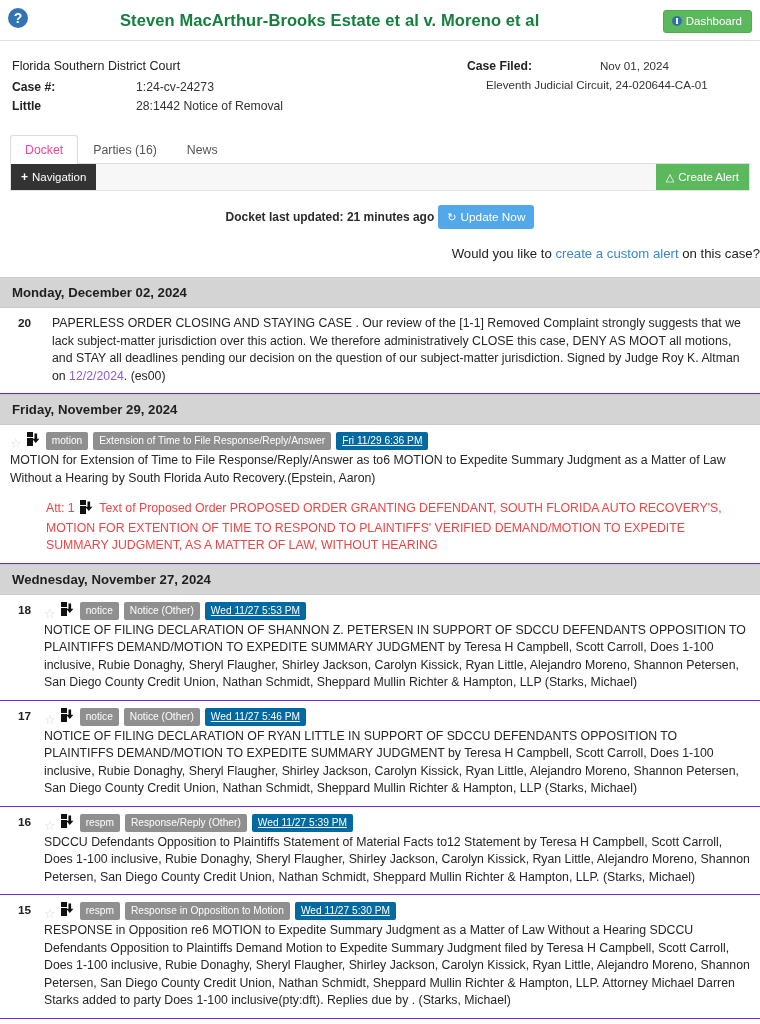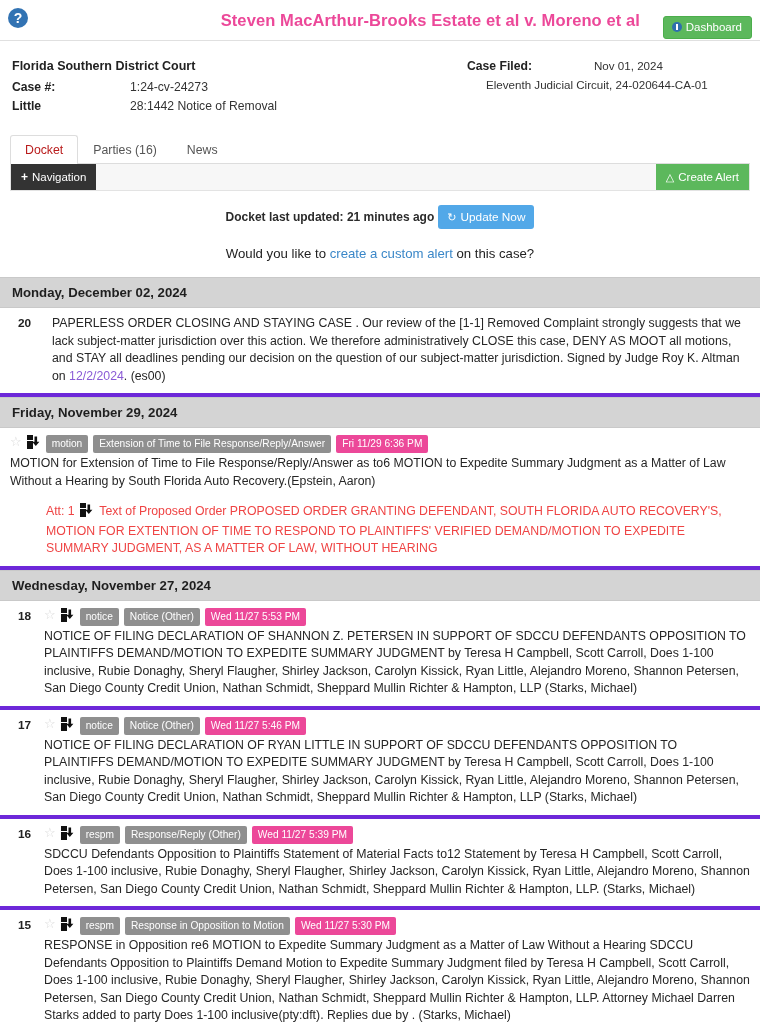--- a/index.html
+++ b/index.html
@@ -32,30 +32,30 @@
     color: #fff;
     font-size: 14px;
     font-weight: bold;
     line-height: 20px;
     text-align: center;
     cursor: pointer;
     user-select: none;
   }
   .case-title {
     width: 100%;
-    text-align: right;
+    text-align: left;
     font-size: 16.5px;
     font-weight: bold;
-    color: #ec4899;
+    color: #15803d;
     letter-spacing: 0.1px;
     padding: 0 120px;
   }
   .dashboard-btn {
     position: absolute;
-    right: 8px; top: 16px;
+    right: 8px; top: 10px;
     background: #5cb85c;
     border: 1px solid #4cae4c;
     border-radius: 3px;
     color: #ffffff;
     font-size: 11.5px;
     padding: 4px 9px 5px 8px;
     display: flex;
     align-items: center;
     gap: 4px;
     cursor: pointer;
@@ -78,30 +78,30 @@
 
   
   .meta-wrap {
     padding: 16px 12px 10px 12px;
     display: flex;
     font-size: 12.2px;
     line-height: 18px;
   }
   .meta-left { width: 455px; flex: 0 0 455px; }
   .meta-right { flex: 1; }
-  .meta-row { display: flex; margin-bottom: 1px; }
+  .meta-row { display: flex; margin-bottom: 1px; gap: 6px; }
   .meta-label {
     font-weight: bold;
     color: #222;
     width: 118px;
     flex: 0 0 118px;
   }
   .meta-value { color: #333; flex: 1; }
   .court-name {
-    font-weight: bold;
+    font-weight: normal;
     color: #222;
     margin-bottom: 3px;
     font-size: 12.5px;
   }
   .meta-right .meta-label { width: 108px; flex: 0 0 108px; }
   .meta-right .meta-value { font-size: 11.6px; margin-left: 19px; }
 
   
   .tabs {
     margin: 8px 10px 0 10px;
@@ -117,21 +117,21 @@
     cursor: pointer;
     border: 1px solid transparent;
     border-bottom: none;
     line-height: 16px;
     margin-bottom: -1px;
     border-radius: 3px 3px 0 0;
   }
   .tab.active {
     background: #ffffff;
     border-color: #dddddd;
-    color: #b91c1c;
+    color: #ec4899;
   }
 
   
   .navbar {
     margin: 0 10px;
     background: #f7f7f7;
     border: 1px solid #e3e3e3;
     border-top: none;
     height: 27px;
     display: flex;
@@ -182,21 +182,21 @@
     font-family: "Liberation Sans", sans-serif;
     padding: 5px 9px;
     display: flex;
     align-items: center;
     gap: 4px;
     cursor: pointer;
   }
   .refresh-glyph { font-size: 11px; }
 
   .custom-alert-row {
-    text-align: center;
+    text-align: right;
     margin-top: 17px;
     margin-bottom: 16px;
     font-size: 13.2px;
     color: #222;
   }
   .custom-alert-row a {
     color: #3a87c8;
     text-decoration: none;
     cursor: pointer;
   }
@@ -207,59 +207,59 @@
     color: #1f1f1f;
     font-weight: bold;
     font-size: 13.2px;
     padding: 7px 12px 7px 12px;
     border-top: 1px solid #c9c9c9;
     border-bottom: 1px solid #c9c9c9;
   }
   .entry {
     display: flex;
     padding: 7px 10px 8px 10px;
-    border-bottom: 4px solid #6d28d9;
+    border-bottom: 1px solid #6d28d9;
     background: #ffffff;
   }
   .entry-num {
     width: 34px;
     flex: 0 0 34px;
     font-size: 11.8px;
     font-weight: bold;
     color: #222;
     text-align: left;
     padding-left: 8px;
     padding-top: 1px;
     cursor: pointer;
   }
   .entry-body { flex: 1; min-width: 0; }
   .badge-row {
     display: flex;
-    align-items: flex-start;
+    align-items: flex-end;
     gap: 5px;
     margin-bottom: 2px;
     flex-wrap: wrap;
   }
   .star {
     color: #d8d8d8;
     font-size: 13px;
     line-height: 13px;
     cursor: pointer;
   }
   .badge {
     background: #8f8f8f;
     color: #ffffff;
     font-size: 10.2px;
     line-height: 12px;
     padding: 3px 6px;
     border-radius: 2px;
     white-space: nowrap;
     cursor: pointer;
   }
-  .badge.date-badge { background: #ec4899; }
+  .badge.date-badge { background: #0369a1; text-decoration: underline; }
   .entry-text {
     font-size: 12.3px;
     line-height: 17.5px;
     color: #262626;
     text-align: left;
   }
   .entry-text .lnk { color: #8a5bd6; text-decoration: none; cursor: pointer; }
   .att-block {
     margin-top: 13px;
     margin-left: 36px;

